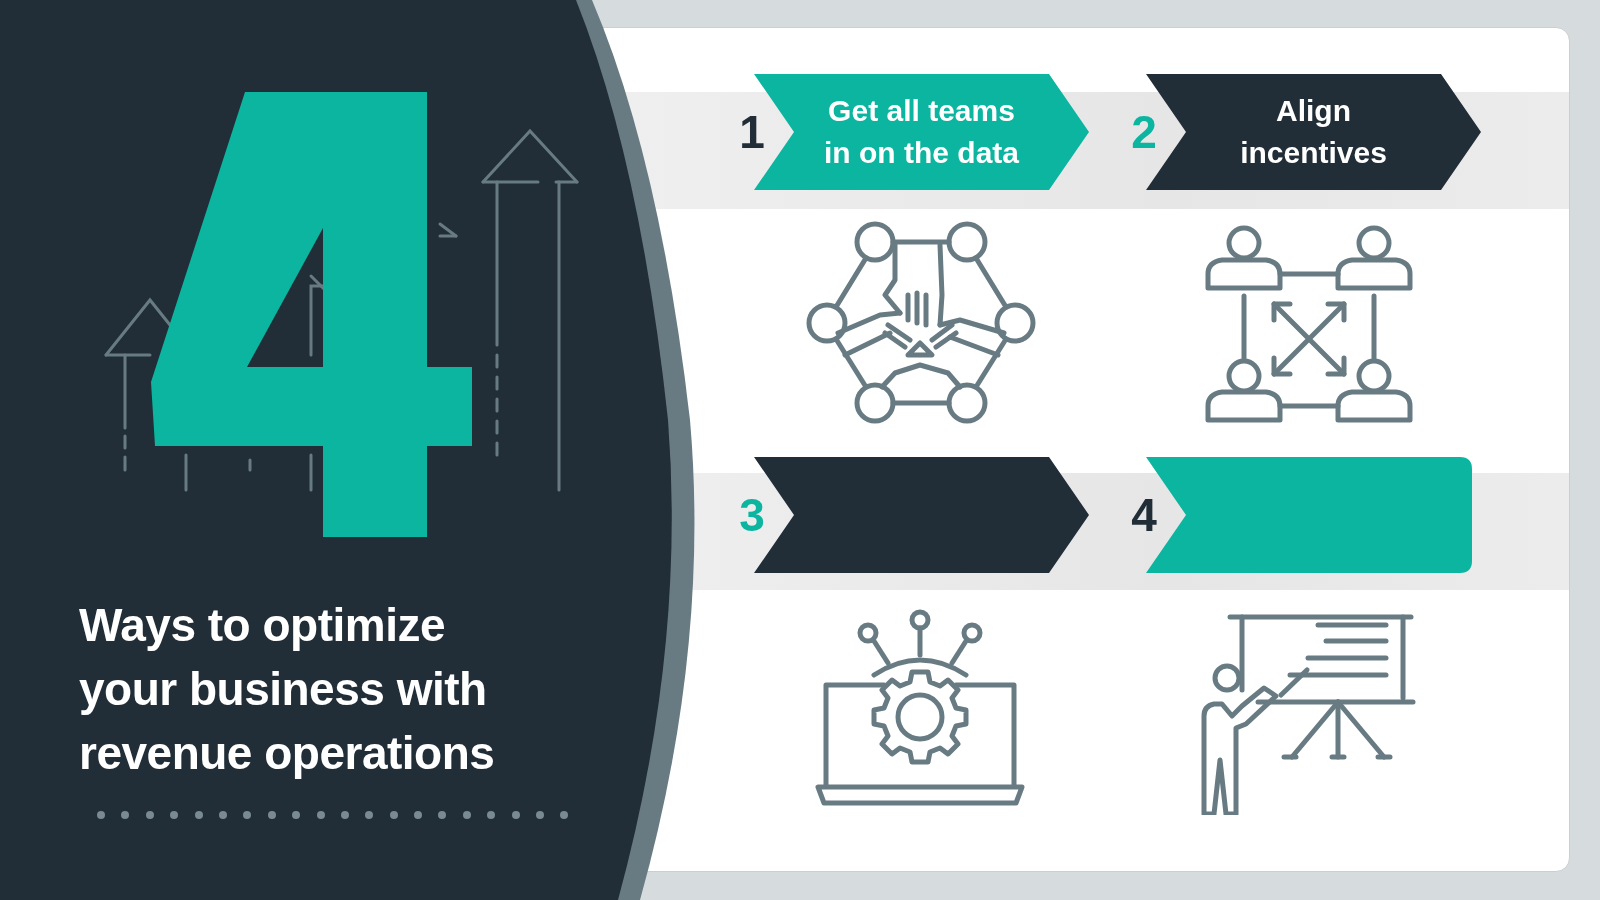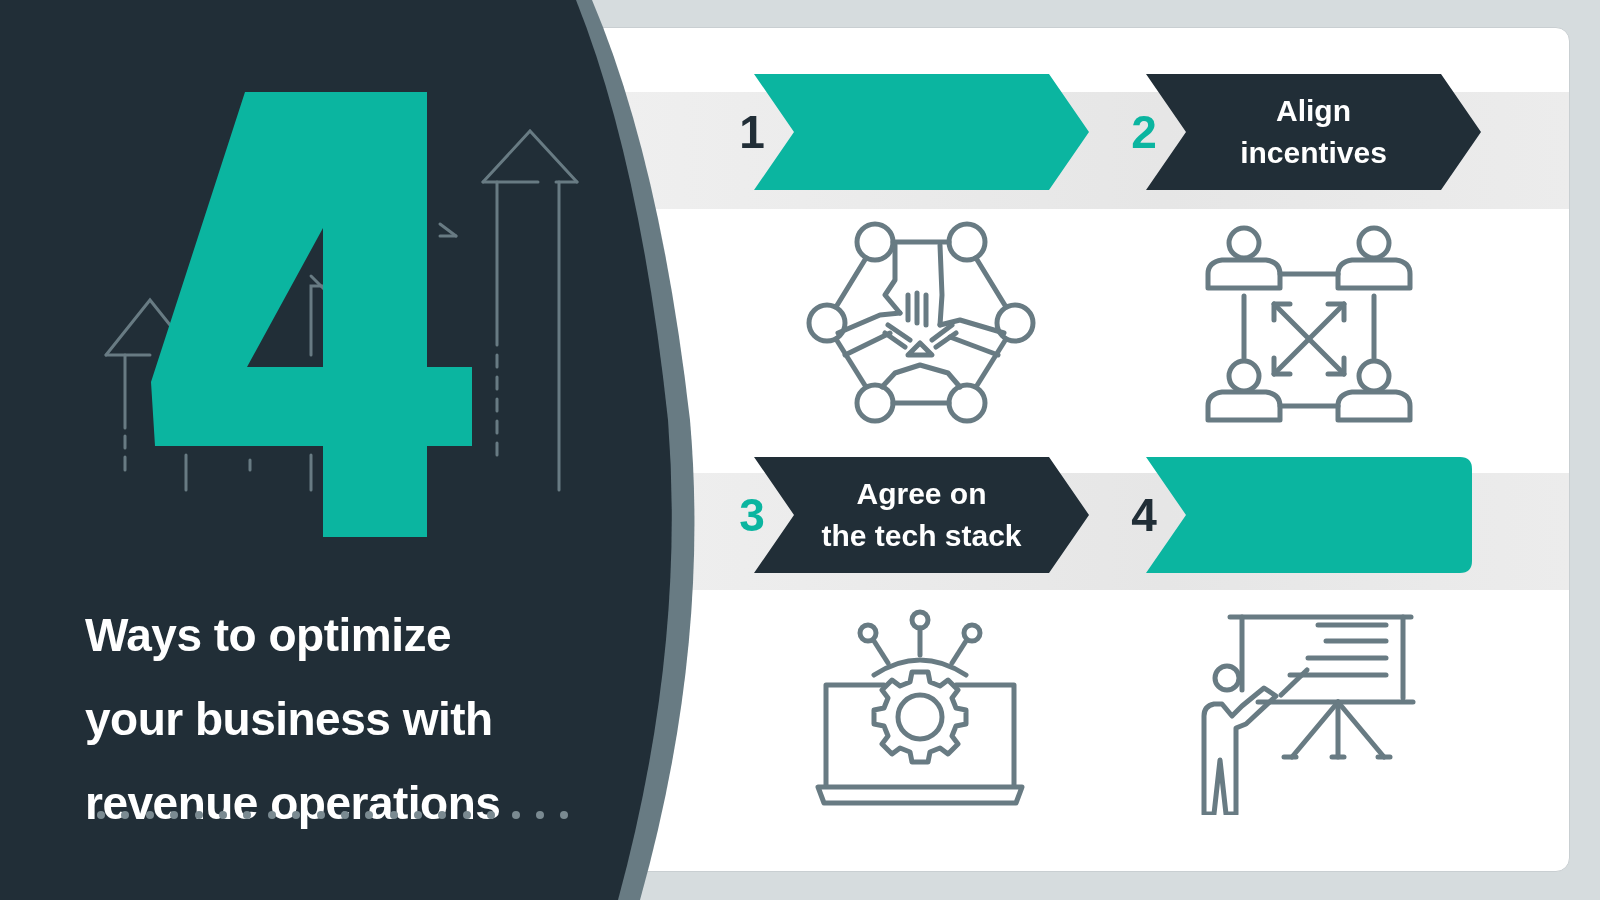--- a/index.html
+++ b/index.html
@@ -1,21 +1,21 @@
 <!DOCTYPE html>
 <html><head>
 <meta charset="utf-8">
 <style>
   html,body{margin:0;padding:0;}
   body{width:1600px;height:900px;overflow:hidden;background:#d6dcde;position:relative;font-family:"Liberation Sans",sans-serif;}
   .card{position:absolute;left:560px;top:27px;width:1010px;height:845px;background:#fff;border-radius:14px;border:1px solid #c9cfd2;box-sizing:border-box;overflow:hidden;}
   .band{position:absolute;left:0;width:100%;background:linear-gradient(90deg,#f0f0f0,#e6e6e6 60%,#ececec);}
   .left{position:absolute;left:0;top:0;width:1600px;height:900px;pointer-events:none;}
   .left svg{position:absolute;left:0;top:0;}
-  .title{position:absolute;left:85px;top:593px;color:#fff;font-weight:700;font-size:46px;line-height:84px;letter-spacing:-0.5px;white-space:pre-line;width:520px;}
+  .title{position:absolute;left:79px;top:593px;color:#fff;font-weight:700;font-size:46px;line-height:64px;letter-spacing:-0.5px;white-space:pre-line;width:520px;}
   .dots{position:absolute;left:97px;top:811px;display:flex;gap:16.4px;}
   .dot{width:8px;height:8px;border-radius:50%;background:#7a8a91;}
   .step{position:absolute;display:flex;align-items:center;}
   .num{font-weight:700;font-size:46px;width:48px;text-align:center;}
   .chev{position:relative;display:flex;align-items:center;justify-content:center;color:#fff;font-weight:700;font-size:30px;line-height:42px;text-align:center;white-space:pre-line;}
   .chev svg{position:absolute;left:0;top:0;}
   .chev span{position:relative;}
   .icon{position:absolute;}
 </style>
 </head>
@@ -25,42 +25,42 @@
   <div class="band" style="top:64px;height:117px;"></div>
   <div class="band" style="top:445px;height:117px;"></div>
 </div>
 
 <div class="step" style="left:728px;top:74px;">
   <span class="num" style="color:#212e37;">1</span>
   <div class="chev" style="width:335px;height:116px;margin-left:-22px;">
     <svg width="335" height="116">
         <polygon points="0,0 295,0 335,58 295,116 0,116 40,58" fill="#0bb5a0"></polygon>
       </svg>
+    <span>Get all teams
+in on the data</span>
   </div>
 </div>
 
 <div class="step" style="left:1120px;top:74px;">
   <span class="num" style="color:#0bb5a0;">2</span>
   <div class="chev" style="width:335px;height:116px;margin-left:-22px;">
     <svg width="335" height="116">
         <polygon points="0,0 295,0 335,58 295,116 0,116 40,58" fill="#212e37"></polygon>
       </svg>
     <span>Align
 incentives</span>
   </div>
 </div>
 
 <div class="step" style="left:728px;top:457px;">
   <span class="num" style="color:#0bb5a0;">3</span>
   <div class="chev" style="width:335px;height:116px;margin-left:-22px;">
     <svg width="335" height="116">
         <polygon points="0,0 295,0 335,58 295,116 0,116 40,58" fill="#212e37"></polygon>
       </svg>
-    <span>Agree on
-the tech stack</span>
   </div>
 </div>
 
 <div class="step" style="left:1120px;top:457px;">
   <span class="num" style="color:#212e37;">4</span>
   <div class="chev" style="width:326px;height:116px;margin-left:-22px;">
     <svg width="326" height="116">
         <path d="M0,0 L314,0 Q326,0 326,12 L326,104 Q326,116 314,116 L0,116 L40,58 Z" fill="#0bb5a0"></path>
       </svg>
   </div>

